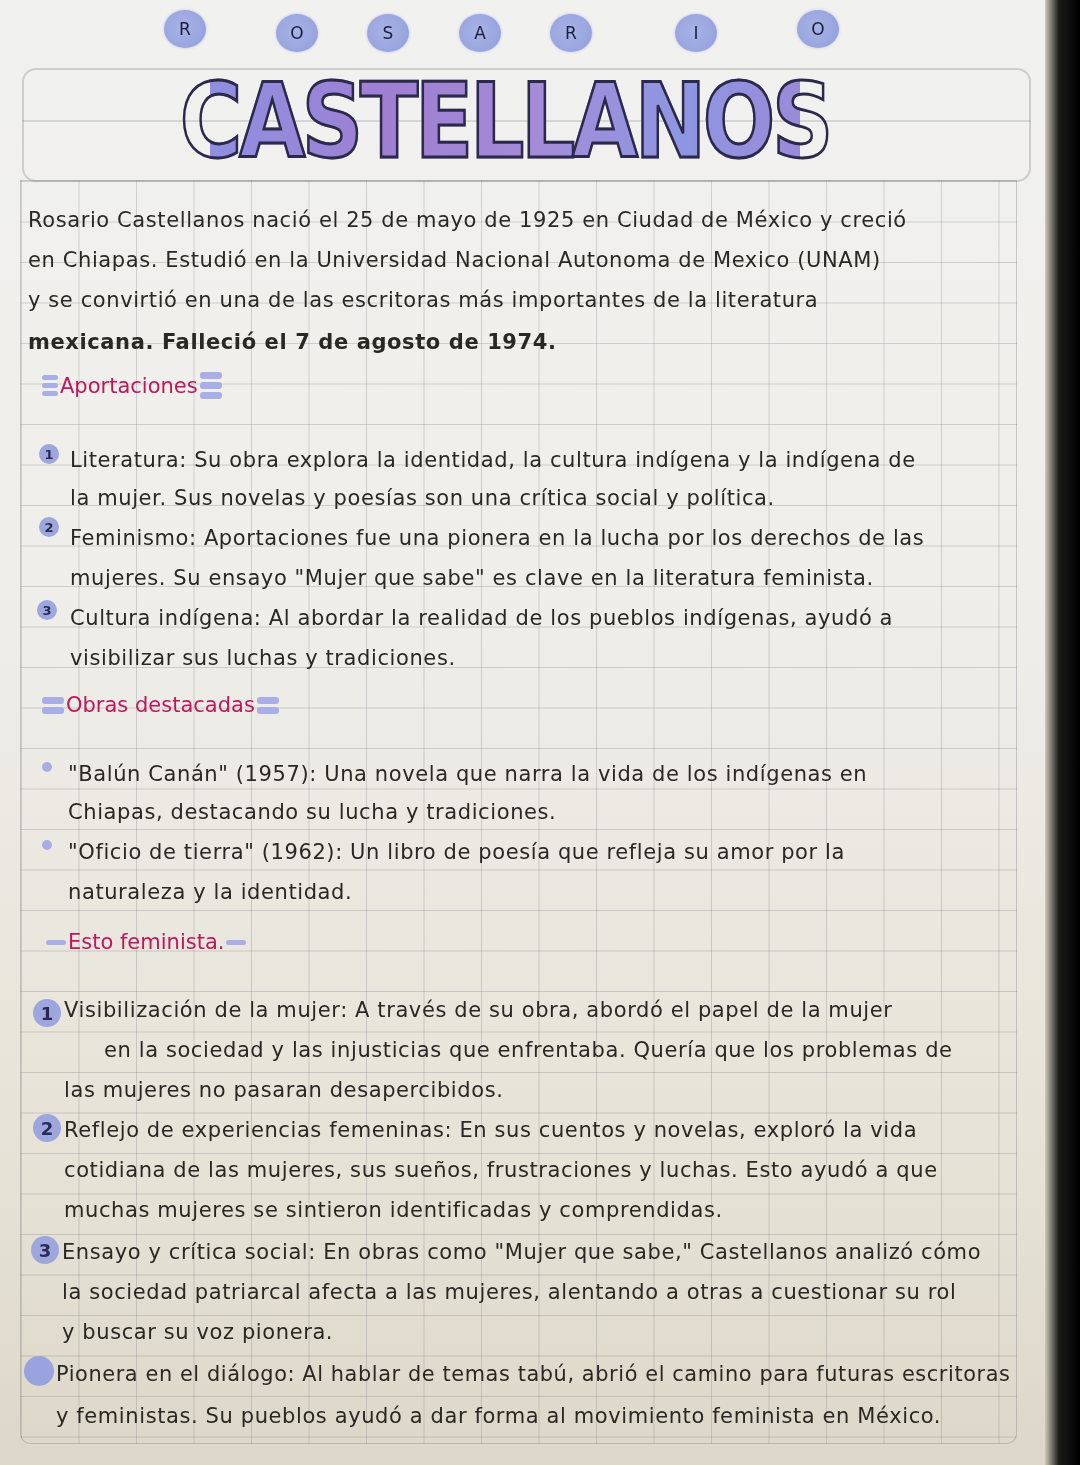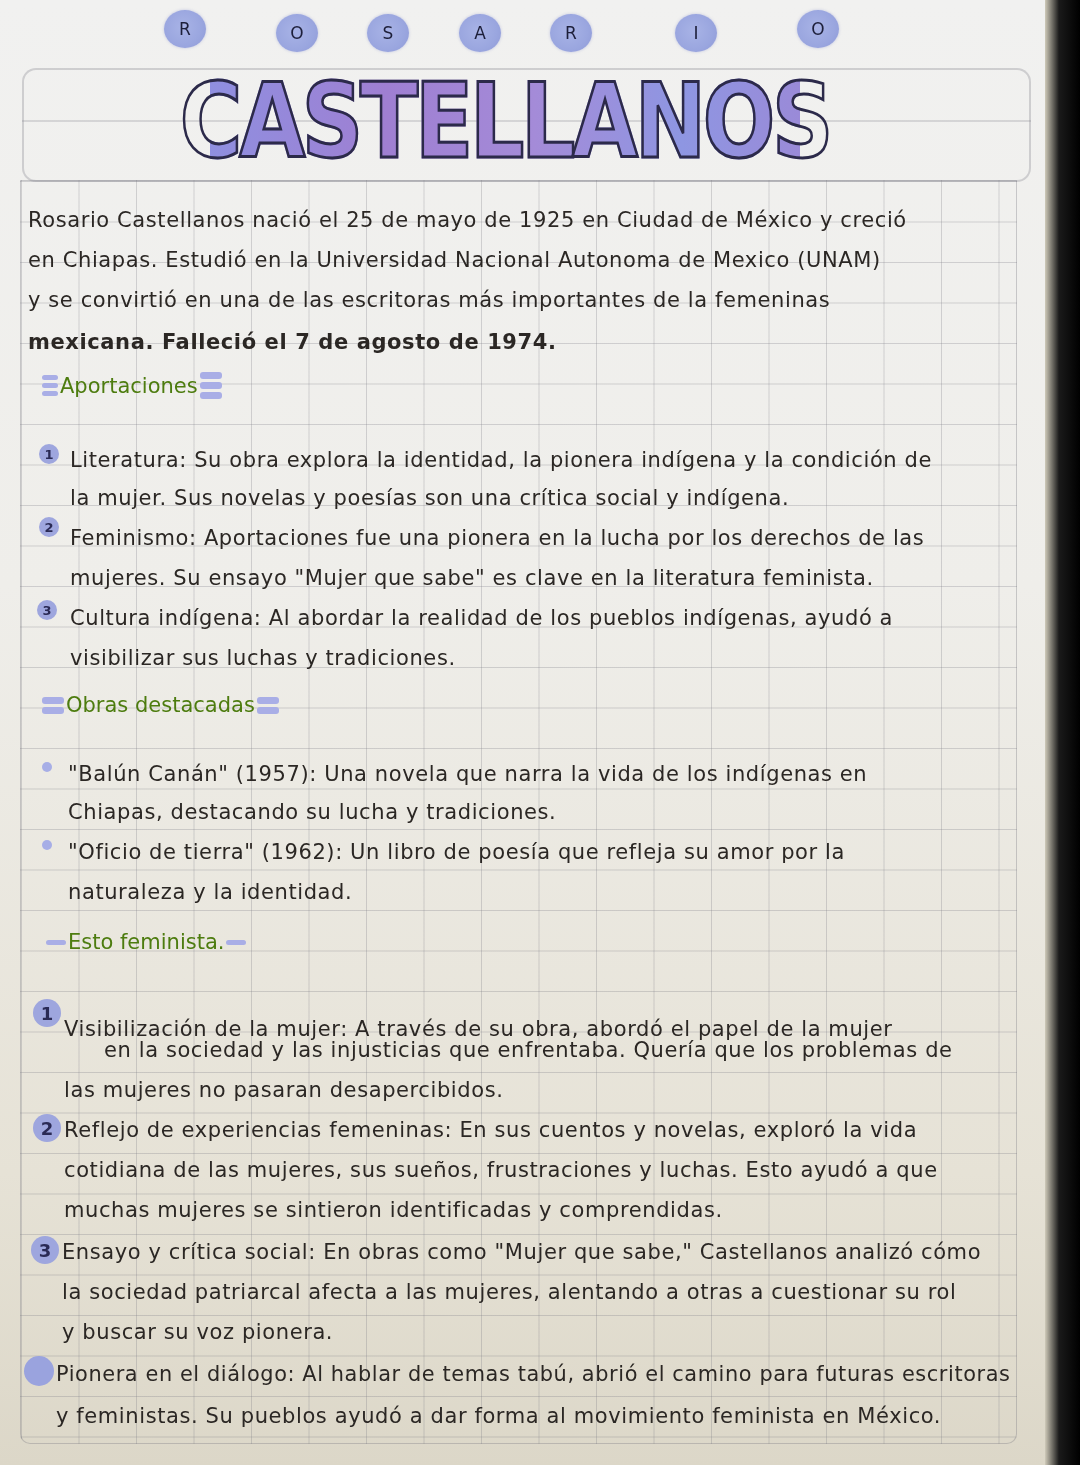--- a/index.html
+++ b/index.html
@@ -55,21 +55,21 @@
       -webkit-text-stroke: 3px #2c2a4a;
       transform: scaleX(0.82); transform-origin: center;
     }
     
     .hand {
       position: absolute; font-family: "DejaVu Sans", sans-serif;
       font-size: 21px; letter-spacing: 0.6px; color: #2b2724; white-space: nowrap;
     }
     .sec-head {
       position: absolute; display: flex; align-items: center;
-      font-family: "DejaVu Sans", sans-serif; font-size: 21px; color: #4d7c0f;
+      font-family: "DejaVu Sans", sans-serif; font-size: 21px; color: #be185d;
     }
     .hl-bars { display: inline-flex; flex-direction: column; gap: 3px; margin: 0 2px; }
     .hl-bars i { display: block; width: 16px; height: 5px; background: #a9aee6; border-radius: 3px; }
     .hl-bars.wide i { width: 22px; height: 7px; }
     .hl-line { display: inline-block; width: 20px; height: 5px; background: #a9aee6; border-radius: 3px; margin: 0 2px; }
     .num {
       position: absolute; width: 20px; height: 20px; border-radius: 50%;
       background: #9ea6de; color: #2a2a55; font-size: 13px; font-weight: bold;
       display: flex; align-items: center; justify-content: center;
       font-family: "DejaVu Sans", sans-serif;
@@ -99,40 +99,40 @@
   <div class="bubble" style="left:459px;top:6px;">A</div>
   <div class="bubble" style="left:550px;top:6px;">R</div>
   <div class="bubble" style="left:675px;top:6px;">I</div>
   <div class="bubble" style="left:797px;top:2px;">O</div>
 </div>
 
 <div class="title">CASTELLANOS</div>
 
 <div class="hand" style="left:28px;top:208px;">Rosario Castellanos nació el 25 de mayo de 1925 en Ciudad de México y creció</div>
 <div class="hand" style="left:28px;top:248px;">en Chiapas. Estudió en la Universidad Nacional Autonoma de Mexico (UNAM)</div>
-<div class="hand" style="left:28px;top:288px;">y se convirtió en una de las escritoras más importantes de la femeninas</div>
+<div class="hand" style="left:28px;top:288px;">y se convirtió en una de las escritoras más importantes de la literatura</div>
 <div class="hand" style="left:28px;top:330px;font-weight:bold;">mexicana. Falleció el 7 de agosto de 1974.</div>
 
 <div class="sec-head" style="left:40px;top:372px;">
   <span class="hl-bars">
       <i></i>
       <i></i>
       <i></i>
     </span>
   <span>Aportaciones</span>
   <span class="hl-bars wide">
       <i></i>
       <i></i>
       <i></i>
     </span>
 </div>
 
 <div class="num" style="left:39px;top:444px;">1</div>
-<div class="hand" style="left:70px;top:448px;">Literatura: Su obra explora la identidad, la pionera indígena y la condición de</div>
-<div class="hand" style="left:70px;top:486px;">la mujer. Sus novelas y poesías son una crítica social y indígena.</div>
+<div class="hand" style="left:70px;top:448px;">Literatura: Su obra explora la identidad, la cultura indígena y la indígena de</div>
+<div class="hand" style="left:70px;top:486px;">la mujer. Sus novelas y poesías son una crítica social y política.</div>
 
 <div class="num" style="left:39px;top:517px;">2</div>
 <div class="hand" style="left:70px;top:526px;">Feminismo: Aportaciones fue una pionera en la lucha por los derechos de las</div>
 <div class="hand" style="left:70px;top:566px;">mujeres. Su ensayo "Mujer que sabe" es clave en la literatura feminista.</div>
 
 <div class="num" style="left:37px;top:600px;">3</div>
 <div class="hand" style="left:70px;top:606px;">Cultura indígena: Al abordar la realidad de los pueblos indígenas, ayudó a</div>
 <div class="hand" style="left:70px;top:646px;">visibilizar sus luchas y tradiciones.</div>
 
 <div class="sec-head" style="left:40px;top:693px;">
@@ -155,21 +155,21 @@
 <div class="hand" style="left:68px;top:840px;">"Oficio de tierra" (1962): Un libro de poesía que refleja su amor por la</div>
 <div class="hand" style="left:68px;top:880px;">naturaleza y la identidad.</div>
 
 <div class="sec-head" style="left:44px;top:930px;">
   <span class="hl-line"></span>
   <span>Esto feminista.</span>
   <span class="hl-line"></span>
 </div>
 
 <div class="num big" style="left:33px;top:999px;">1</div>
-<div class="hand" style="left:64px;top:998px;margin-top:19px;">Visibilización de la mujer: A través de su obra, abordó el papel de la mujer</div>
+<div class="hand" style="left:64px;top:998px;">Visibilización de la mujer: A través de su obra, abordó el papel de la mujer</div>
 <div class="hand" style="left:64px;top:1038px;margin-left:40px;">en la sociedad y las injusticias que enfrentaba. Quería que los problemas de</div>
 <div class="hand" style="left:64px;top:1078px;text-align:right;">las mujeres no pasaran desapercibidos.</div>
 
 <div class="num big" style="left:33px;top:1114px;">2</div>
 <div class="hand" style="left:64px;top:1118px;">Reflejo de experiencias femeninas: En sus cuentos y novelas, exploró la vida</div>
 <div class="hand" style="left:64px;top:1158px;">cotidiana de las mujeres, sus sueños, frustraciones y luchas. Esto ayudó a que</div>
 <div class="hand" style="left:64px;top:1198px;">muchas mujeres se sintieron identificadas y comprendidas.</div>
 
 <div class="num big" style="left:31px;top:1236px;">3</div>
 <div class="hand" style="left:62px;top:1240px;">Ensayo y crítica social: En obras como "Mujer que sabe," Castellanos analizó cómo</div>

